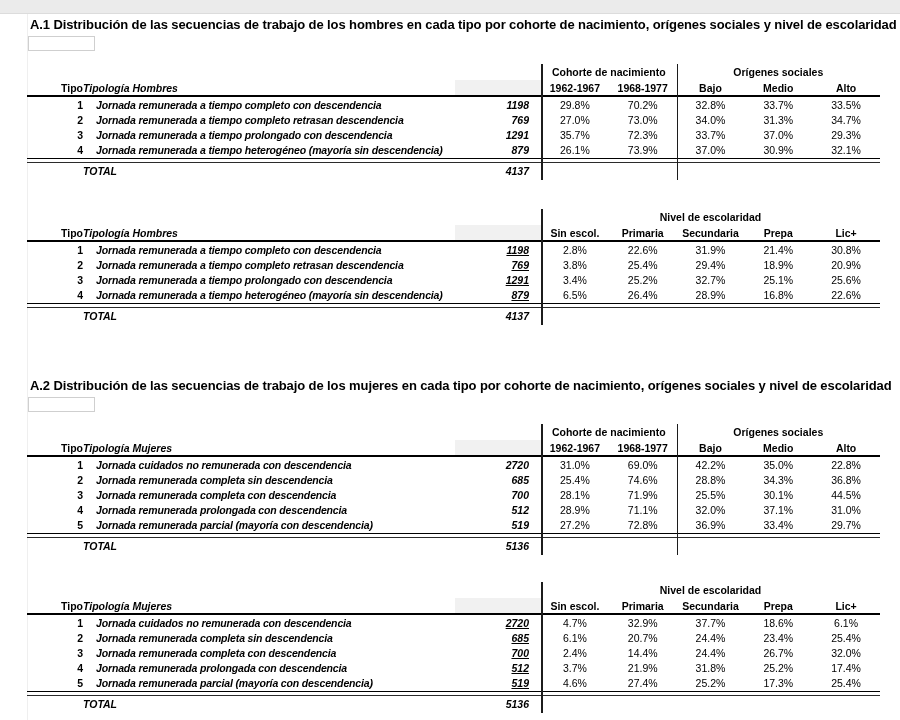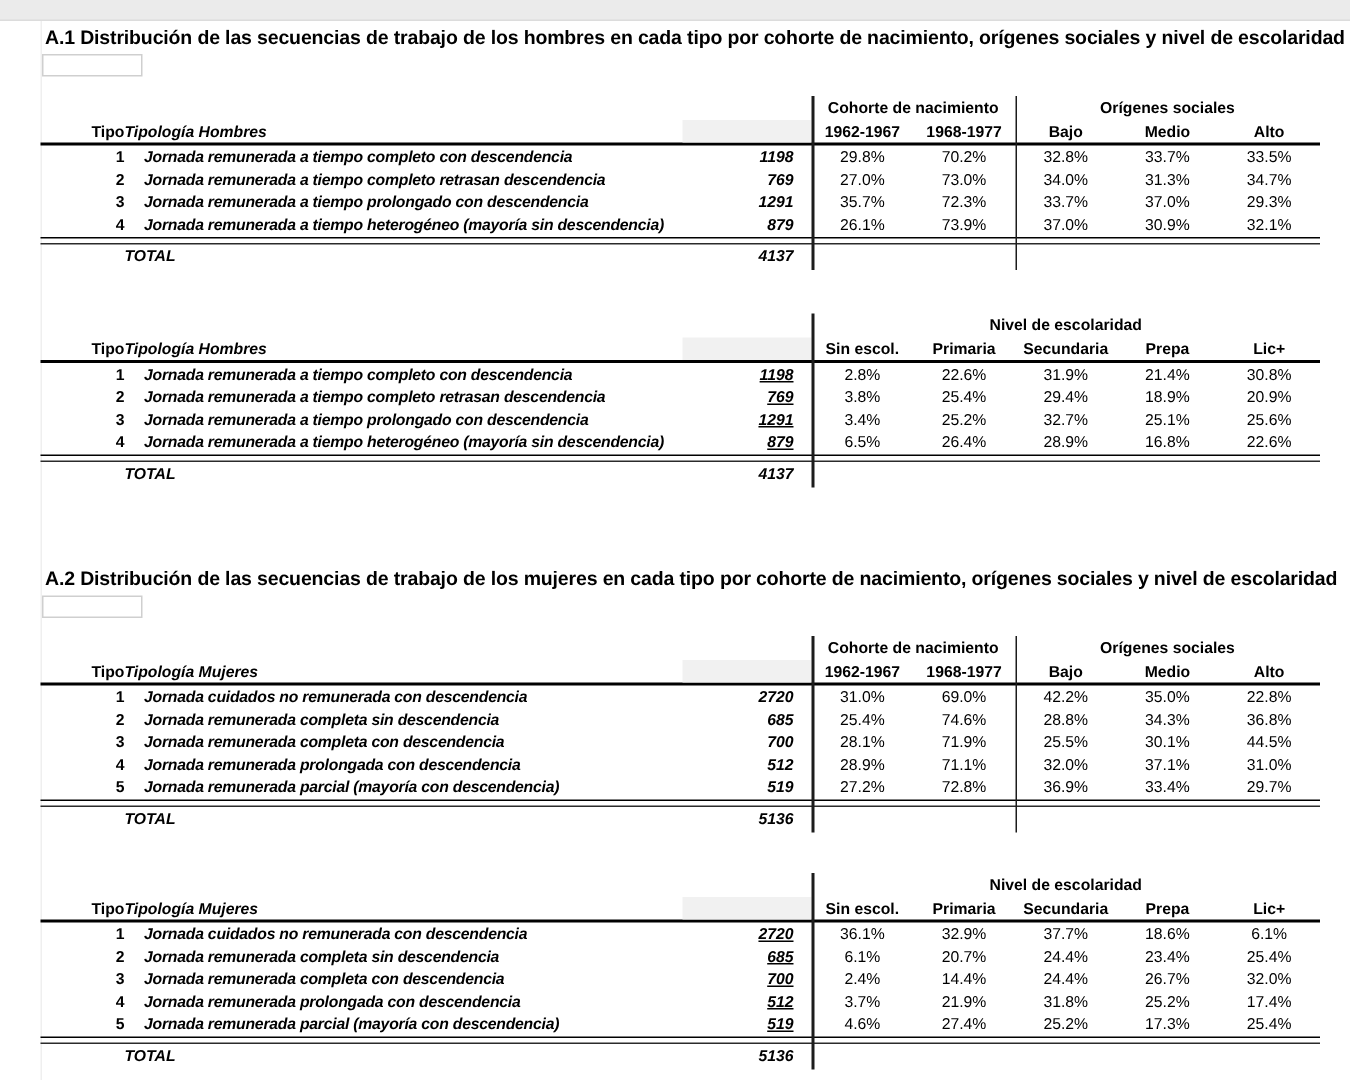--- a/index.html
+++ b/index.html
@@ -289,21 +289,21 @@
       <div class="c-v">Sin escol.</div>
       <div class="c-v">Primaria</div>
       <div class="c-v">Secundaria</div>
       <div class="c-v">Prepa</div>
       <div class="c-v">Lic+</div>
     </div>
     <div class="row drow">
       <div class="c-tipo">1</div>
       <div class="c-desc">Jornada cuidados no remunerada con descendencia</div>
       <div class="c-n ul">2720</div>
-      <div class="c-v">36.1%</div>
+      <div class="c-v">4.7%</div>
       <div class="c-v">32.9%</div>
       <div class="c-v">37.7%</div>
       <div class="c-v">18.6%</div>
       <div class="c-v">6.1%</div>
     </div>
     <div class="row drow">
       <div class="c-tipo">2</div>
       <div class="c-desc">Jornada remunerada completa sin descendencia</div>
       <div class="c-n ul">685</div>
       <div class="c-v">6.1%</div>

